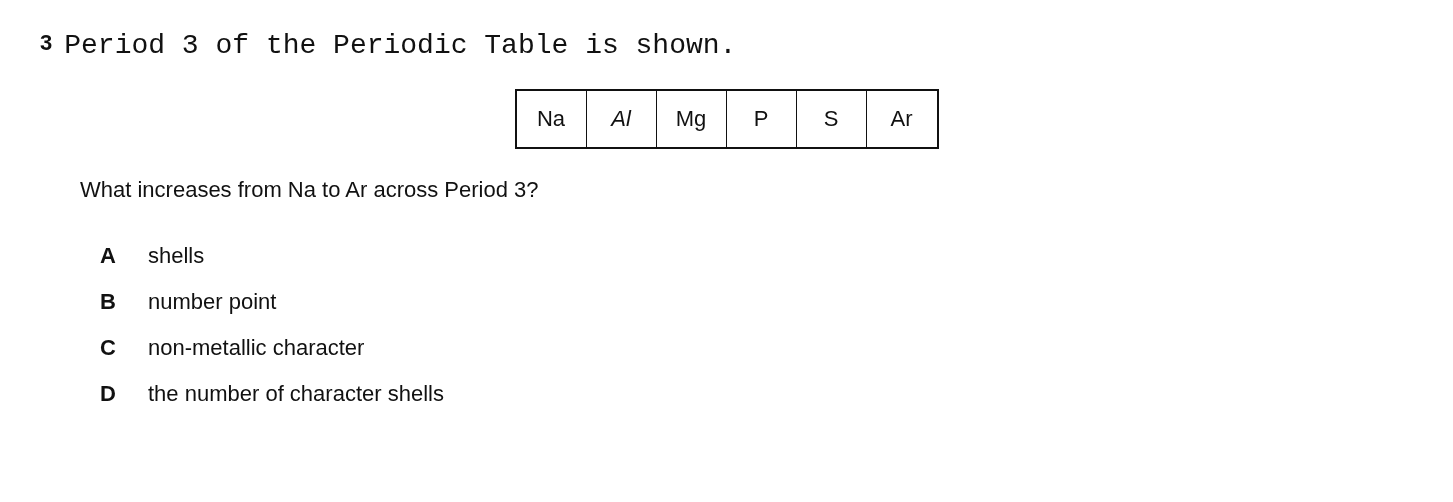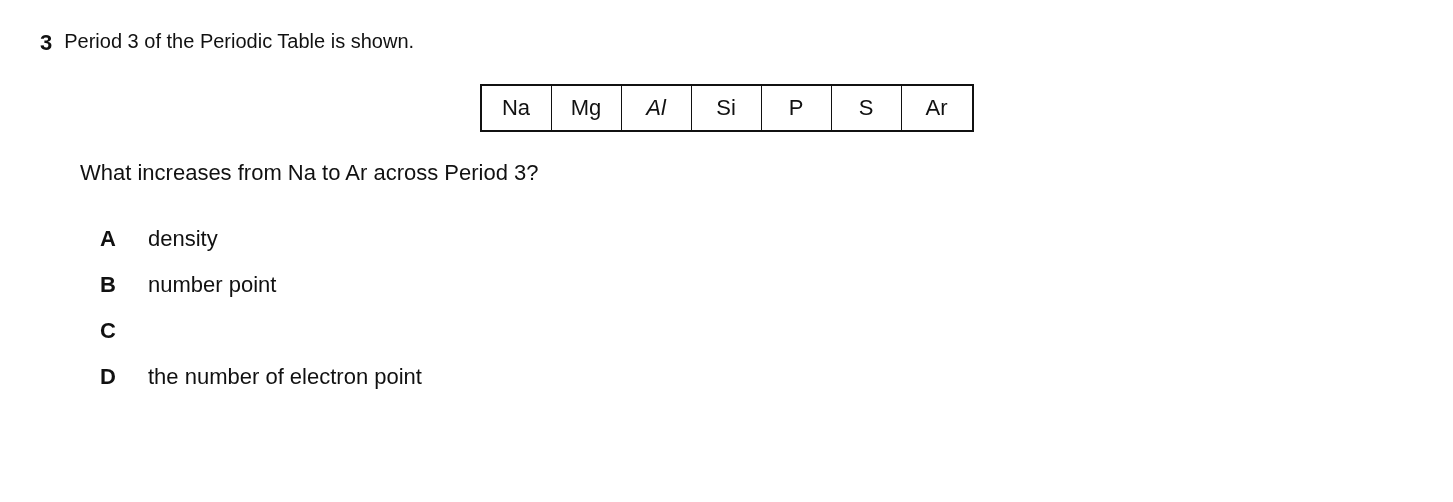--- a/index.html
+++ b/index.html
@@ -25,37 +25,38 @@
       margin-bottom: 28px;
     }
 
     .question-number {
       font-weight: bold;
       font-size: 22px;
       flex-shrink: 0;
     }
 
     .question-text {
-      font-size: 20px;
+      font-size: 28px;
+      font-family: Liberation Mono, monospace;
     }
 
     .periodic-row-container {
       display: flex;
       justify-content: center;
       margin: 0 0 28px 0;
     }
 
     .periodic-table-row {
       display: flex;
       border: 2px solid #111;
     }
 
     .element-cell {
       width: 70px;
-      height: 44px;
+      height: 56px;
       display: flex;
       align-items: center;
       justify-content: center;
       font-size: 22px;
       border-right: 1px solid #111;
     }
 
     .element-cell:first-child {
       border-left: none;
     }
@@ -102,42 +103,42 @@
 <body>
 
 <div class="question-header">
   <span class="question-number">3</span>
   <span class="question-text">Period 3 of the Periodic Table is shown.</span>
 </div>
 
 <div class="periodic-row-container">
   <div class="periodic-table-row" id="elements-row">
   <div class="element-cell">Na</div>
-      <div class="element-cell">Mg</div>
       <div class="element-cell">
         <span class="italic">Al</span>
       </div>
-      <div class="element-cell">Si</div>
+      <div class="element-cell">Mg</div>
       <div class="element-cell">P</div>
       <div class="element-cell">S</div>
       <div class="element-cell">Ar</div>
     </div>
 </div>
 
 <div class="question-prompt">What increases from Na to Ar across Period 3?</div>
 
 <div class="options-list" id="options-list">
 <div class="option-item">
       <span class="option-letter">A</span>
-      <span class="option-text">density</span>
+      <span class="option-text">shells</span>
     </div>
     <div class="option-item">
       <span class="option-letter">B</span>
       <span class="option-text">number point</span>
     </div>
     <div class="option-item">
       <span class="option-letter">C</span>
+      <span class="option-text">non-metallic character</span>
     </div>
     <div class="option-item">
       <span class="option-letter">D</span>
-      <span class="option-text">the number of electron point</span>
+      <span class="option-text">the number of character shells</span>
     </div>
   </div>
 
 </body></html>

